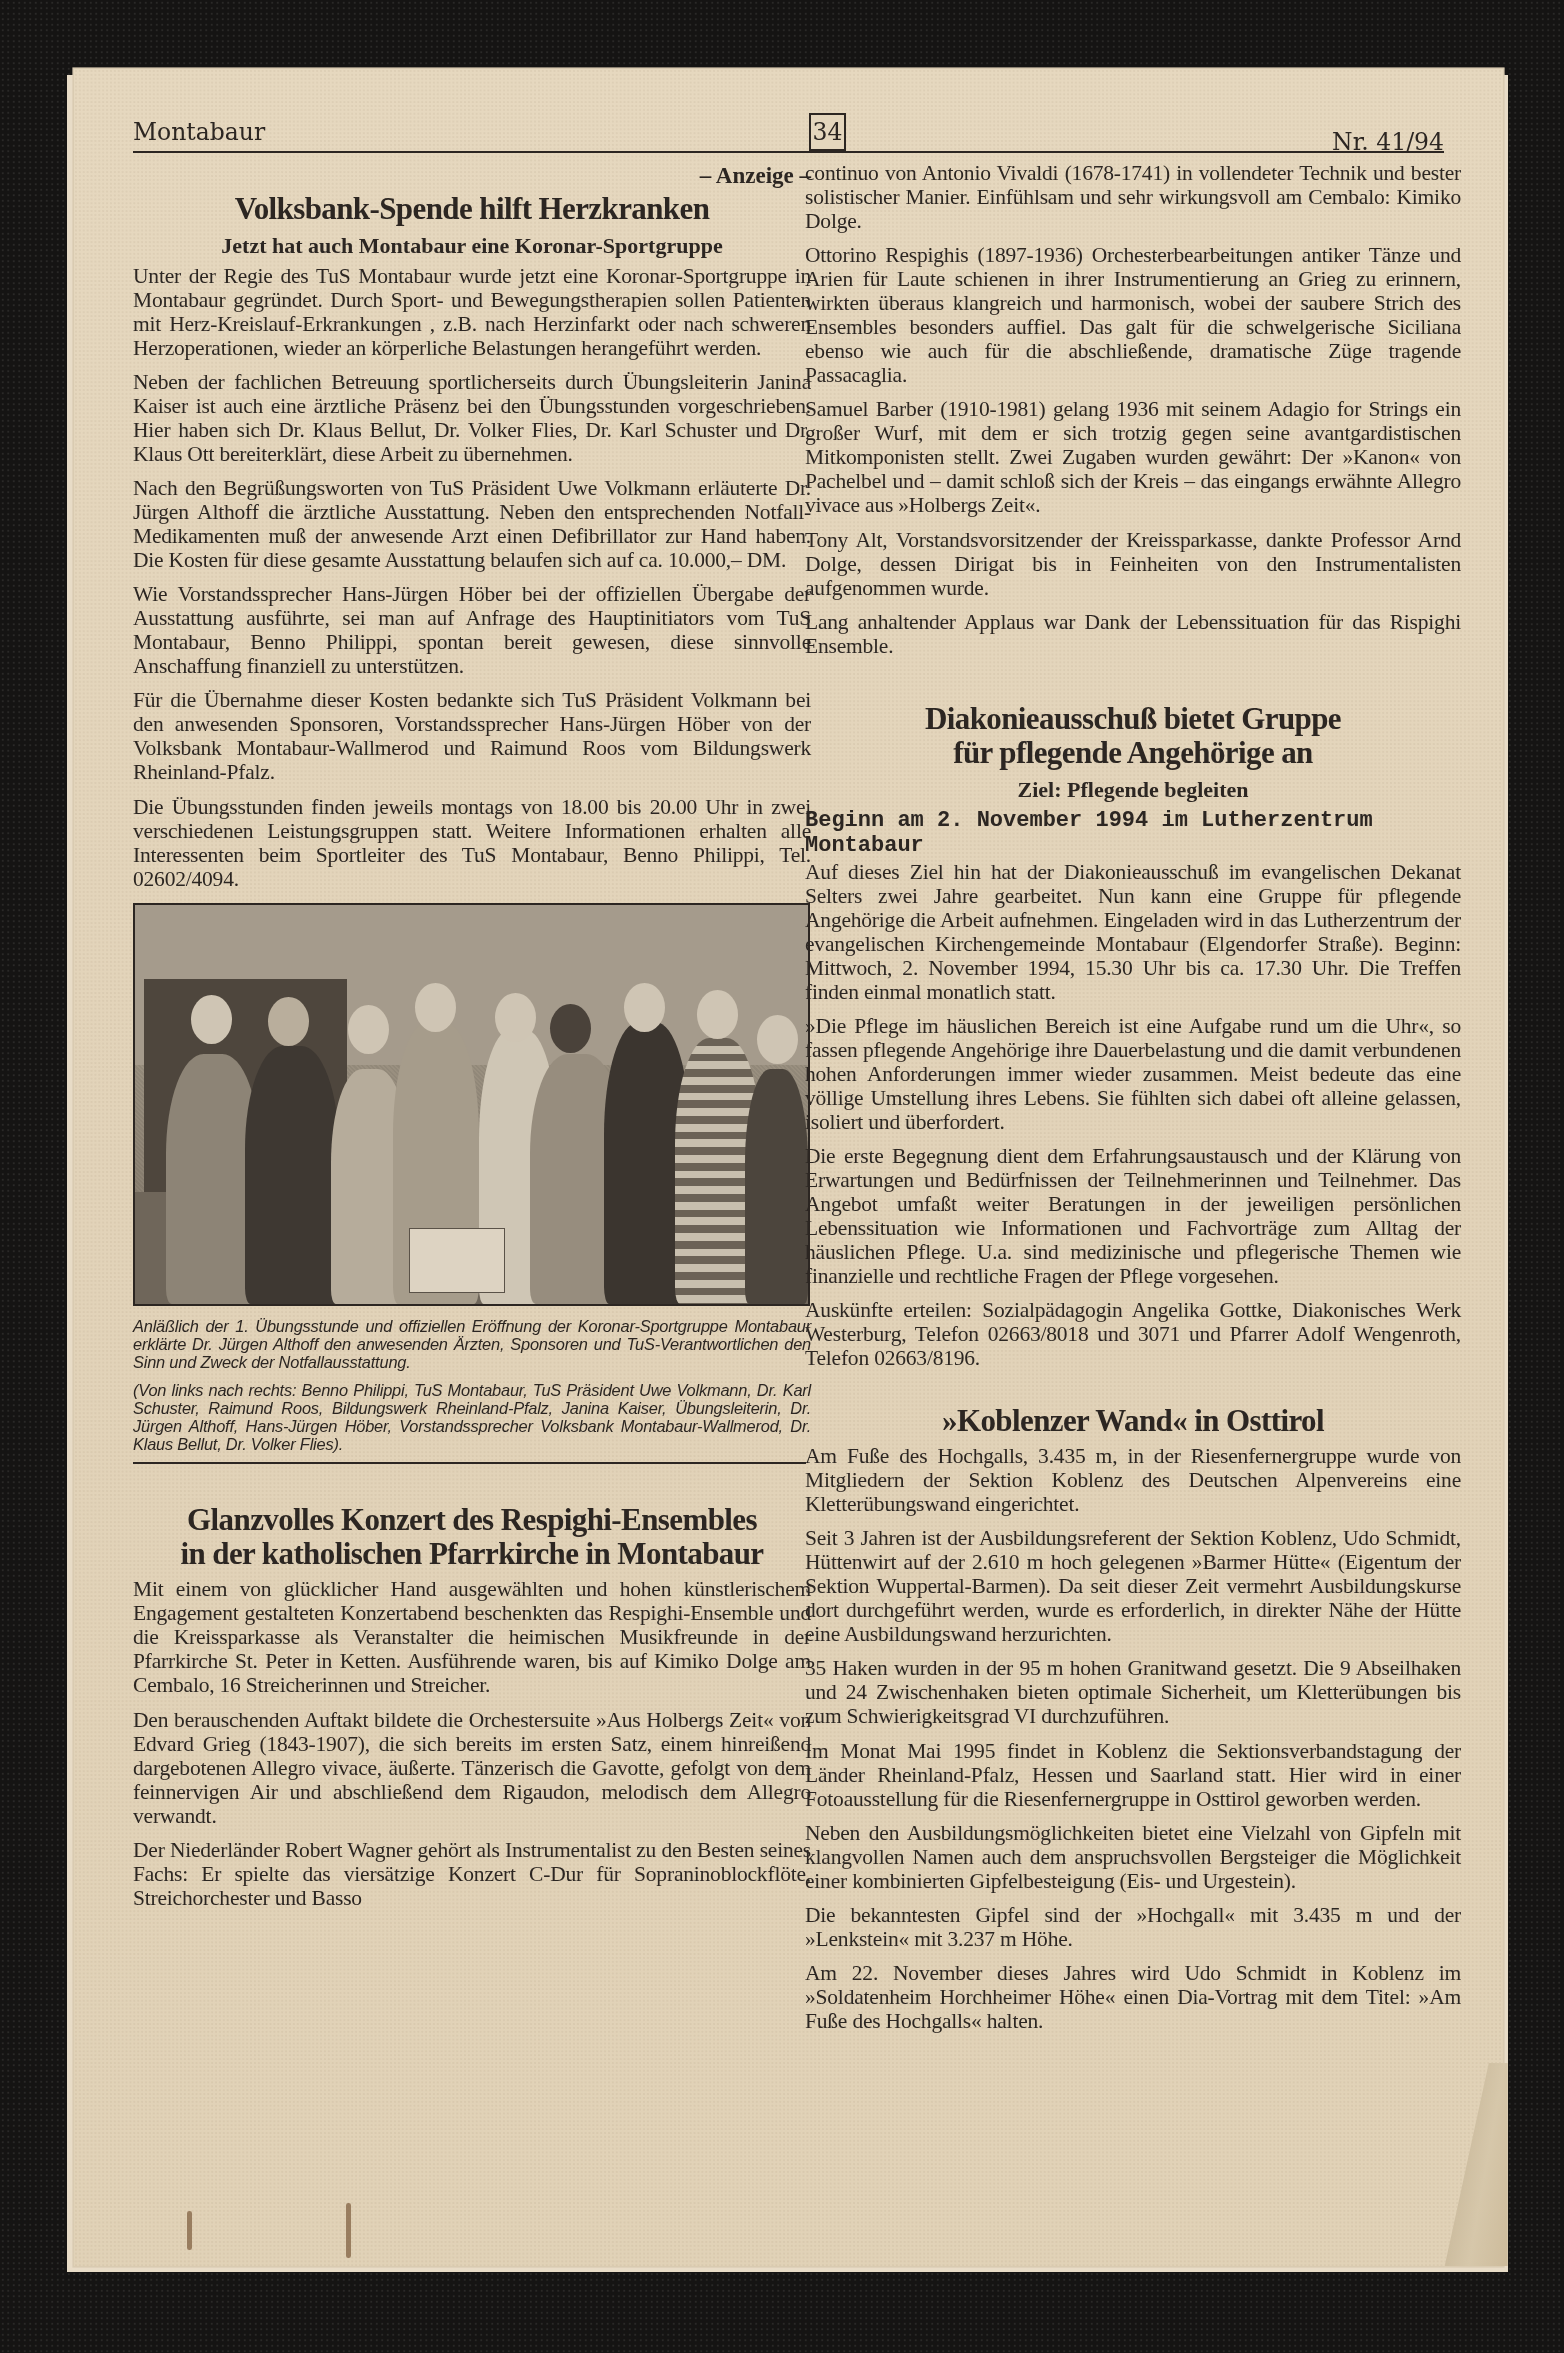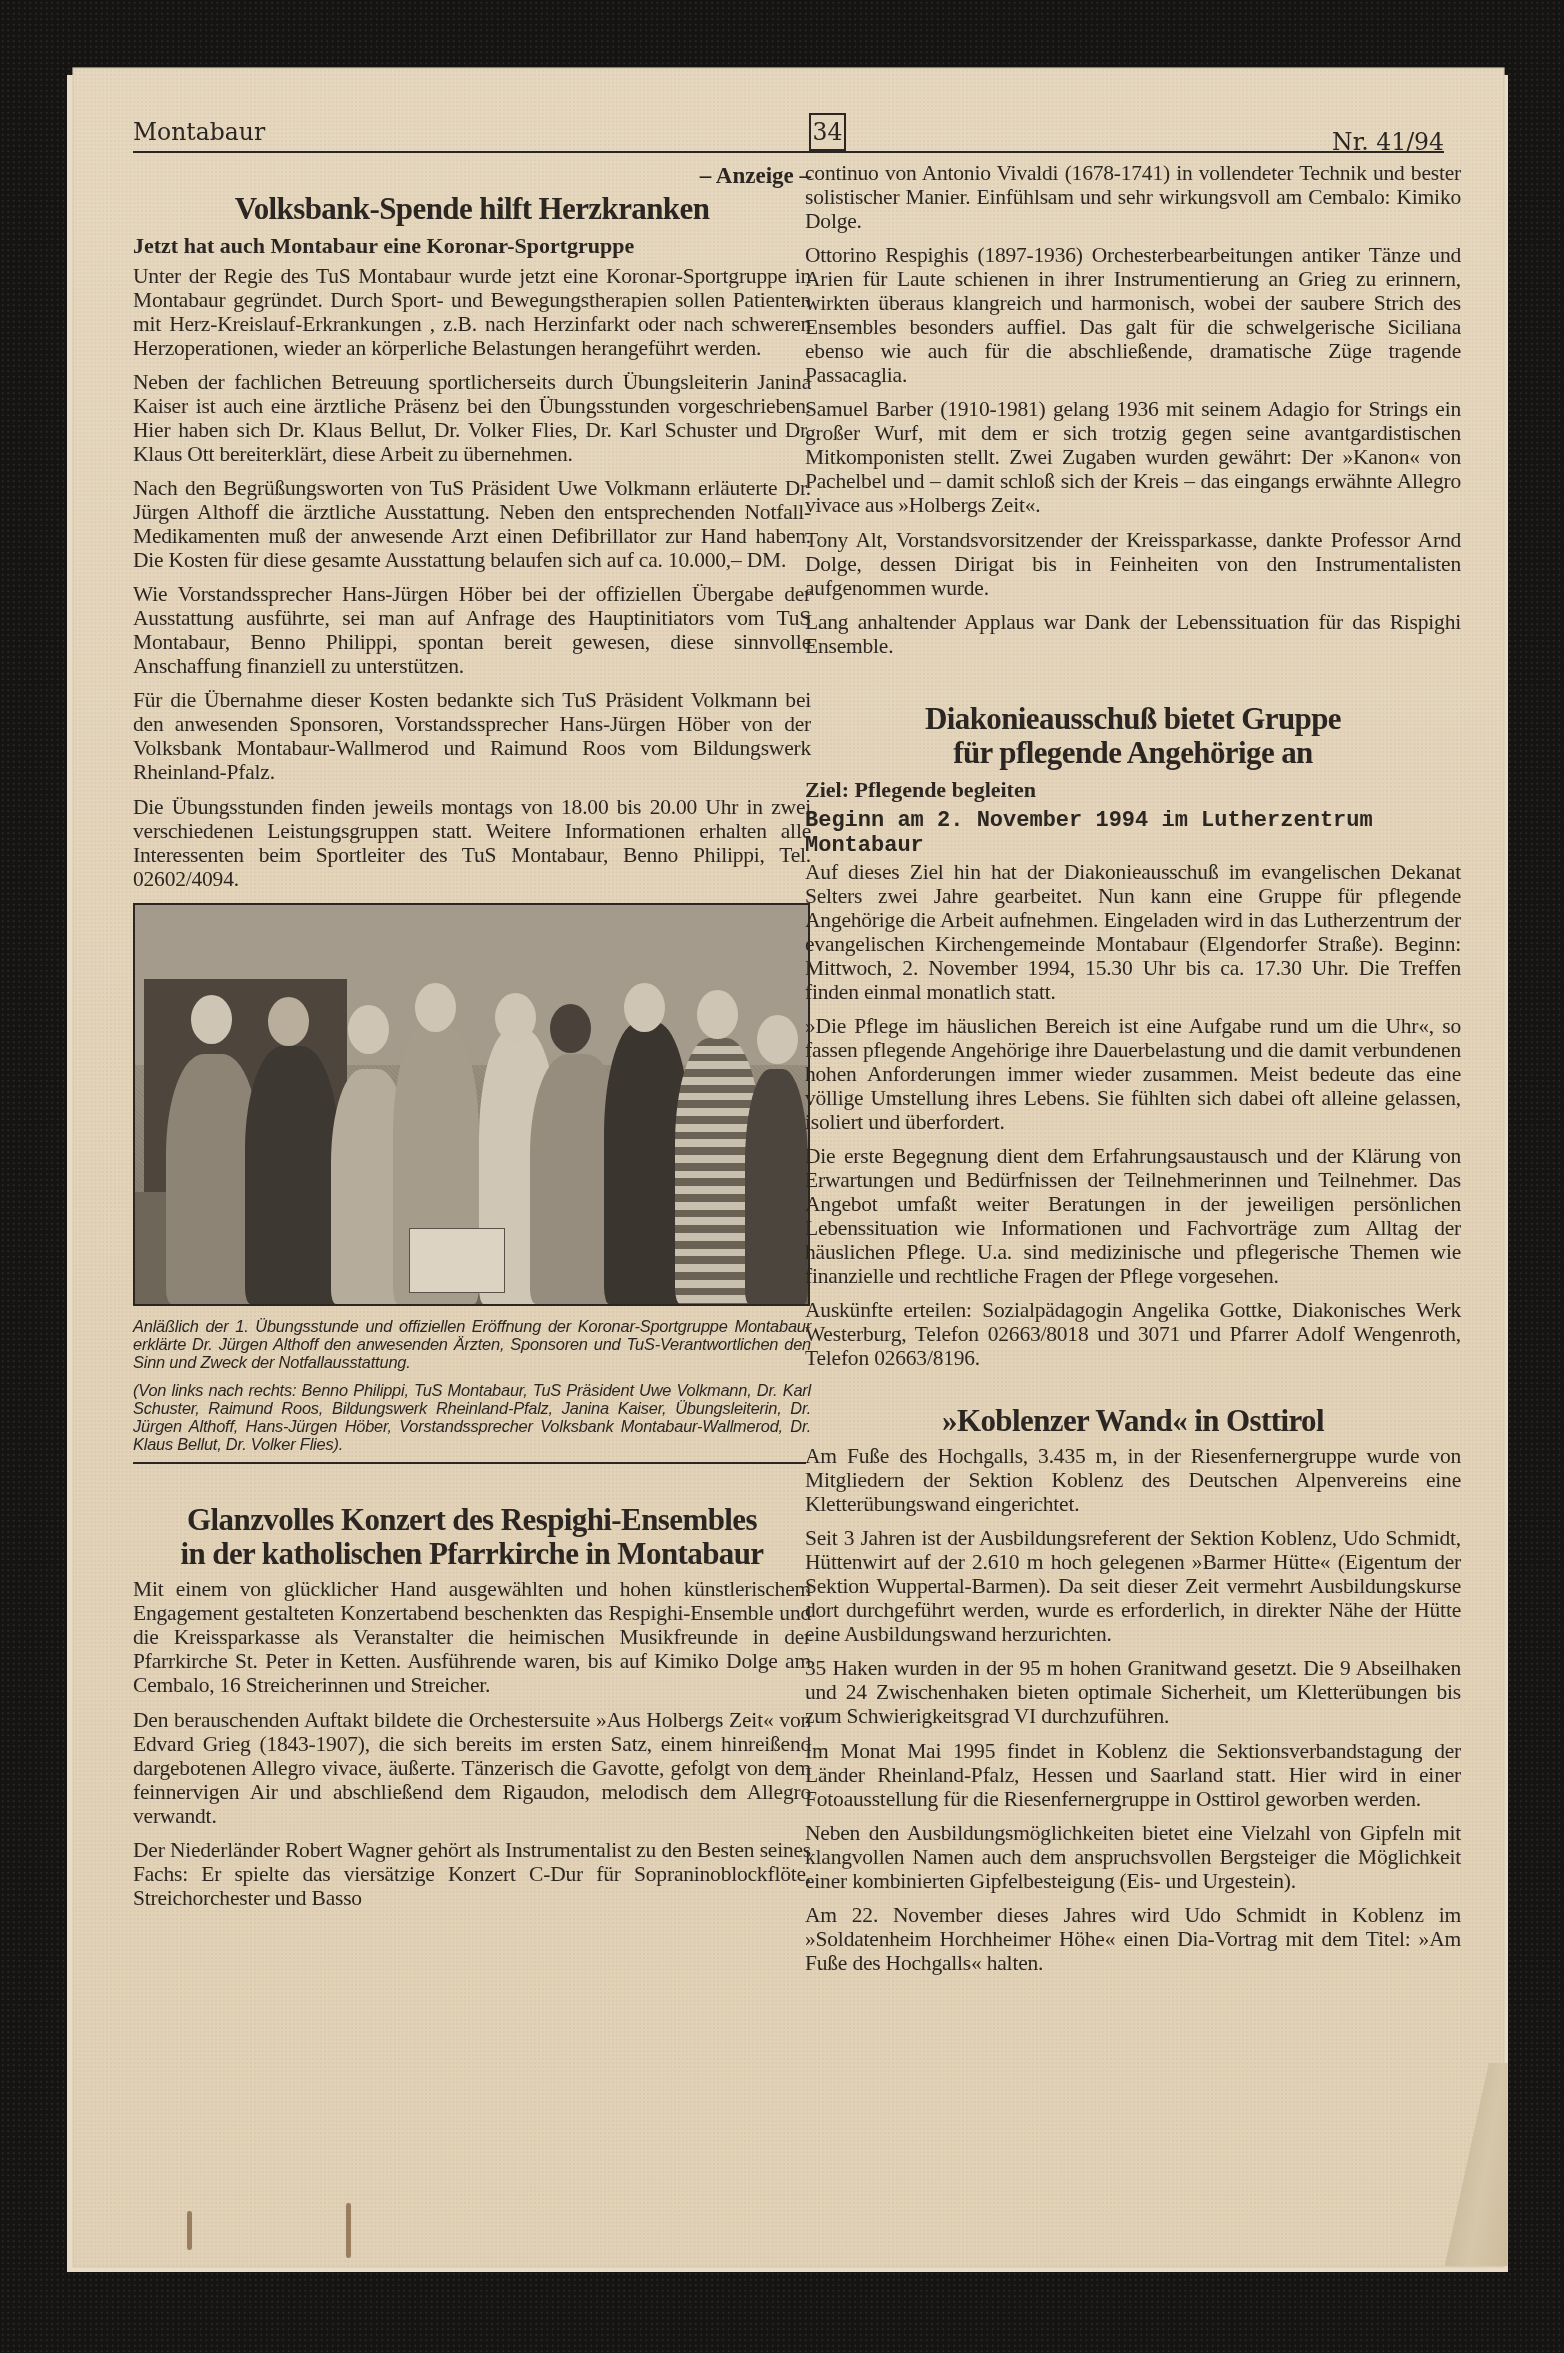--- a/index.html
+++ b/index.html
@@ -42,21 +42,21 @@
     font-size:23.5px; text-align:center; line-height:34px;
   }
 
   .col { position:absolute; top:92px; width:678px; }
   .col-left { left:59px; }
   .col-right { left:731px; width:656px; }
 
   .txt { font-family:"Liberation Serif", serif; font-size:21.5px; line-height:24px; text-align:justify; margin:0 0 10.2px 0; hyphens:manual; letter-spacing:-0.2px; }
   .anz { font-family:Liberation Serif, serif; font-size:23px; font-weight:bold; text-align:right; margin:1.6px 0 3.1px 0; }
   .h1 { font-family:"Liberation Serif", serif; font-weight:bold; font-size:31px; line-height:34px; text-align:center; margin:0 0 6.3px 0; letter-spacing:-0.6px; }
-  .h2 { font-family:"Liberation Serif", serif; font-weight:bold; font-size:22px; line-height:27px; text-align:left; margin:0 0 4.7px 0; }
+  .h2 { font-family:"Liberation Serif", serif; font-weight:bold; font-size:22px; line-height:27px; text-align:center; margin:0 0 4.7px 0; }
   .lead { font-family:Liberation Mono, monospace; font-weight:bold; font-size:22px; line-height:25px; margin:0 0 1.6px 0; }
 
   .photo {
     margin:12.5px 0 11px 0; width:673px; height:399px; border:2.3px solid #2c2622;
     position:relative; overflow:hidden;
     background:
       repeating-linear-gradient(45deg, rgba(0,0,0,0.05) 0 1.6px, transparent 1.6px 3.1px),
       linear-gradient(180deg, #8b8173 0%, #9a9080 40%, #7e7467 100%);
   }
   .photo .wall { position:absolute; left:0; top:0; right:0; height:40%; background:#a59b8c; }
@@ -160,20 +160,21 @@
 
     <div class="gap-med"></div>
 
     <section>
       <h1 class="h1">»Koblenzer Wand« in Osttirol</h1>
       <p class="txt">Am Fuße des Hochgalls, 3.435 m, in der Riesenfernergruppe wurde von Mitgliedern der Sektion Koblenz des Deutschen Alpenvereins eine Kletterübungswand eingerichtet.</p>
       <p class="txt">Seit 3 Jahren ist der Ausbildungsreferent der Sektion Koblenz, Udo Schmidt, Hüttenwirt auf der 2.610 m hoch gelegenen »Barmer Hütte« (Eigentum der Sektion Wuppertal-Barmen). Da seit dieser Zeit vermehrt Ausbildungskurse dort durchgeführt werden, wurde es erforderlich, in direkter Nähe der Hütte eine Ausbildungswand herzurichten.</p>
       <p class="txt">35 Haken wurden in der 95 m hohen Granitwand gesetzt. Die 9 Abseilhaken und 24 Zwischenhaken bieten optimale Sicherheit, um Kletterübungen bis zum Schwierigkeitsgrad VI durchzuführen.</p>
       <p class="txt">Im Monat Mai 1995 findet in Koblenz die Sektionsverbandstagung der Länder Rheinland-Pfalz, Hessen und Saarland statt. Hier wird in einer Fotoausstellung für die Riesenfernergruppe in Osttirol geworben werden.</p>
       <p class="txt">Neben den Ausbildungsmöglichkeiten bietet eine Vielzahl von Gipfeln mit klangvollen Namen auch dem anspruchsvollen Bergsteiger die Möglichkeit einer kombinierten Gipfelbesteigung (Eis- und Urgestein).</p>
+      <p class="txt">Die bekanntesten Gipfel sind der »Hochgall« mit 3.435 m und der »Lenkstein« mit 3.237 m Höhe.</p>
       <p class="txt">Am 22. November dieses Jahres wird Udo Schmidt in Koblenz im »Soldatenheim Horchheimer Höhe« einen Dia-Vortrag mit dem Titel: »Am Fuße des Hochgalls« halten.</p>
     </section>
   </div>
 
   <div class="tear" style="left:113px;bottom:15.6px;"></div>
   <div class="tear" style="left:272px;bottom:7.8px;height:55px;"></div>
   <div class="fold-corner"></div>
 </div>
 
 

